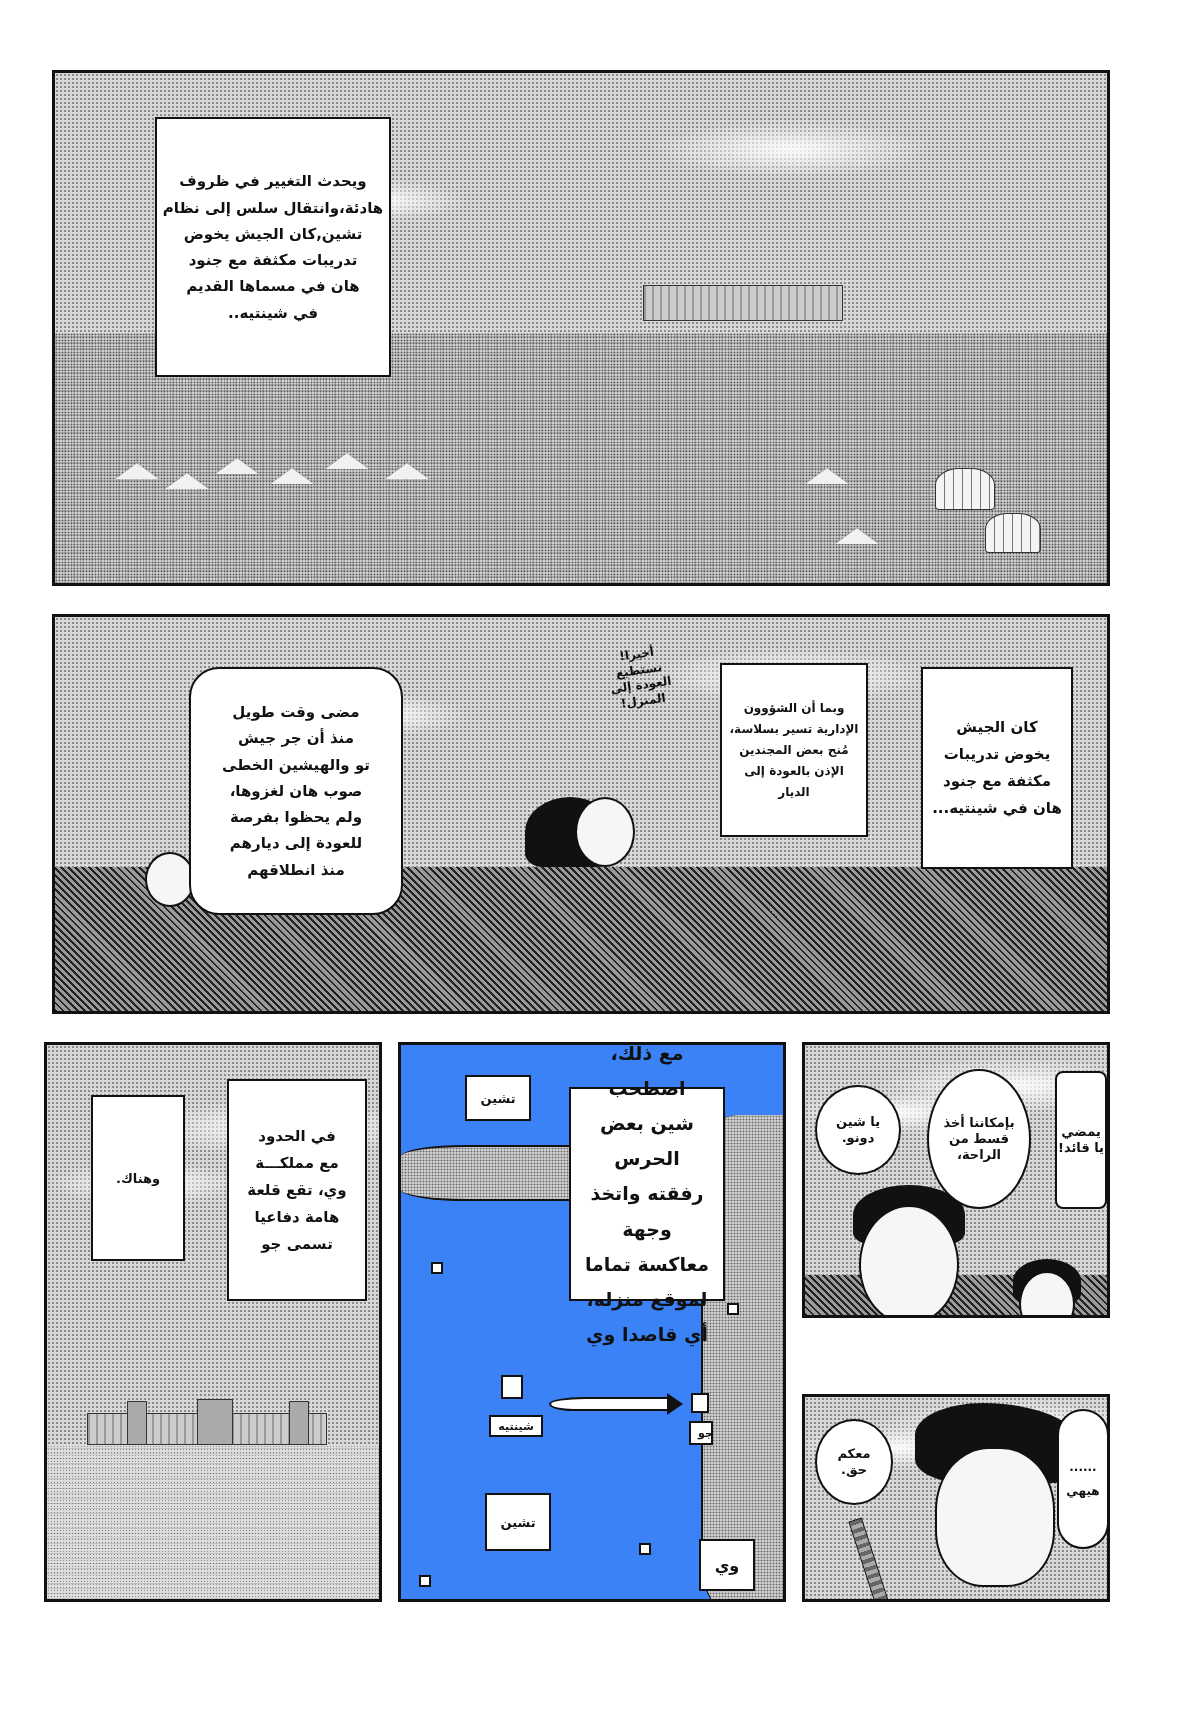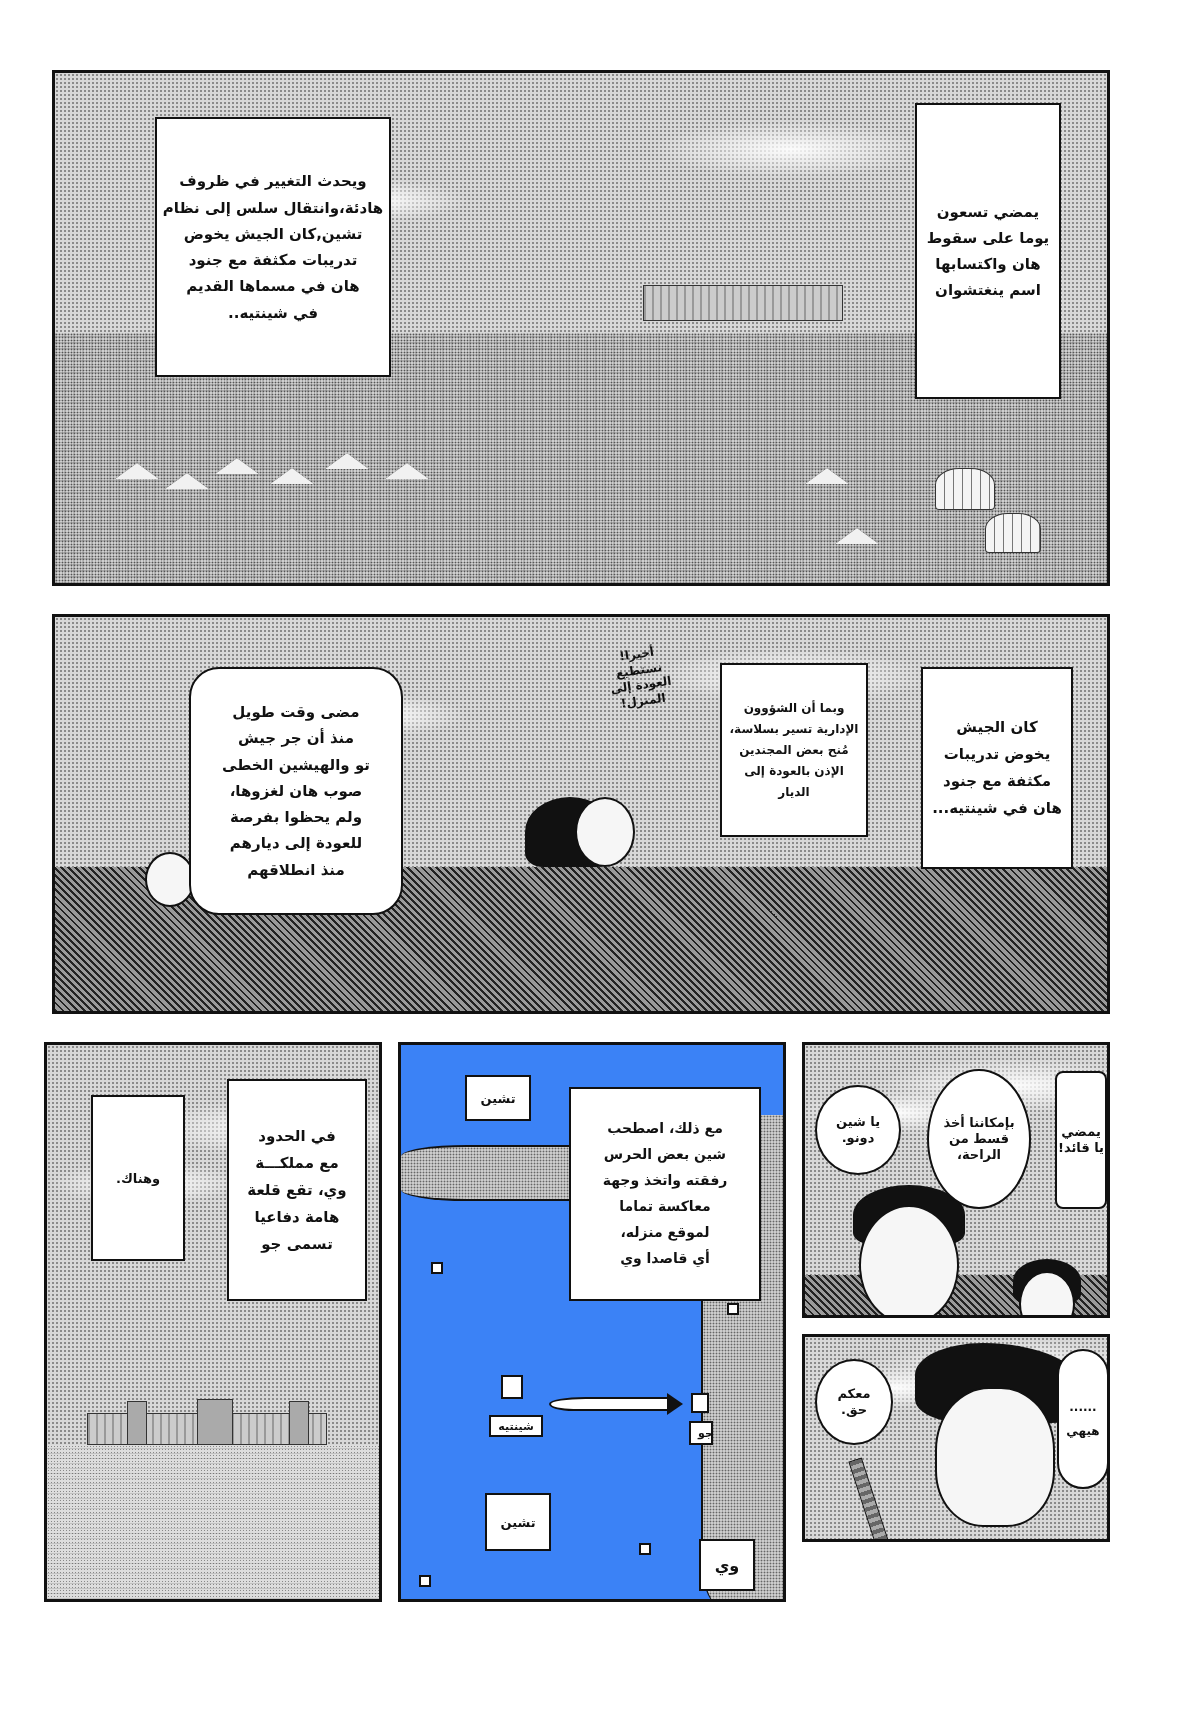--- a/index.html
+++ b/index.html
@@ -86,26 +86,20 @@
   <div class="yurt" style="left:930px; top:440px; width:56px; height:40px;"></div>
 
   <div class="caption" style="left:100px; top:44px; width:236px; height:260px; font-size:15px; line-height:1.75;">
     <span>ويحدث التغيير في ظروف
 هادئة،وانتقال سلس إلى نظام
 تشين,كان الجيش يخوض
 تدريبات مكثفة مع جنود
 هان في مسماها القديم
 في شينتيه..</span>
   </div>
-  <div class="caption" style="left:860px; top:30px; width:146px; height:296px; font-size:15px; line-height:1.75;">
-    <span>يمضي تسعون
-يوما على سقوط
-هان واكتسابها
-اسم ينغتشوان</span>
-  </div>
 </div>
 
 <div class="panel halftone-sky" style="left:52px; top:614px; width:1058px; height:400px;">
   <div class="crowd" style="top:250px;"></div>
 
   <div class="hair" style="left:470px; top:180px; width:90px; height:70px;"></div>
   <div class="face" style="left:520px; top:180px; width:60px; height:70px;"></div>
   <div class="face" style="left:90px; top:235px; width:50px; height:55px;"></div>
 
   <div style="position:absolute; left:540px; top:30px; width:90px; text-align:center; direction:rtl; font-weight:bold; font-size:12px; line-height:1.3; white-space:pre-line; transform:rotate(-8deg);">أخيرا!
@@ -159,21 +153,21 @@
 <div class="panel" style="left:398px; top:1042px; width:388px; height:560px;">
 
   <div class="map-sea" style="left:0; top:100px; width:220px; height:56px; border-top:2px solid #111; border-bottom:2px solid #111; border-radius:30% 0 0 30% / 20% 0 0 20%;"></div>
 
   <div class="map-sea" style="left:300px; top:70px; width:90px; height:490px; border-left:2px solid #111; border-radius:40% 0 0 20% / 10% 0 0 10%;"></div>
 
   <div class="map-label" style="left:64px; top:30px; width:66px; height:46px;">
     <span>تشين</span>
   </div>
 
-  <div class="caption" style="left:168px; top:42px; width:192px; height:214px; font-size:14px; line-height:1.85;">
+  <div class="caption" style="left:168px; top:42px; width:156px; height:214px; font-size:19px; line-height:1.85;">
     <span>مع ذلك، اصطحب
 شين بعض الحرس
 رفقته واتخذ وجهة
 معاكسة تماما
 لموقع منزله،
 أي قاصدا وي</span>
   </div>
 
   <div class="map-town" style="left:30px; top:217px;"></div>
   <div class="map-town" style="left:326px; top:258px;"></div>
@@ -210,21 +204,21 @@
 
   <div class="bubble" style="left:10px; top:40px; width:86px; height:90px;">يا شين
 دونو.</div>
   <div class="bubble" style="left:122px; top:24px; width:104px; height:140px;">بإمكاننا أخذ
 قسط من
 الراحة،</div>
   <div class="bubble spiky" style="left:250px; top:26px; width:52px; height:138px;">يمضي
 يا قائد!</div>
 </div>
 
-<div class="panel halftone-sky" style="left:802px; top:1334px; width:308px; height:208px;">
+<div class="panel halftone-sky" style="left:802px; top:1394px; width:308px; height:208px;">
   <div class="hair" style="left:110px; top:6px; width:170px; height:80px; border-radius:40% 60% 20% 30%;"></div>
   <div class="face" style="left:130px; top:50px; width:120px; height:140px; border-radius:45% 45% 40% 40%;"></div>
   <div style="position:absolute; left:60px; top:120px; width:14px; height:110px; background:repeating-linear-gradient(0deg,#666 0 4px,#aaa 4px 8px); transform:rotate(-18deg); border:1px solid #111;"></div>
 
   <div class="bubble" style="left:10px; top:22px; width:78px; height:86px;">معكم
 حق.</div>
   <div class="bubble" style="left:252px; top:12px; width:52px; height:140px; border-radius:30px; font-size:12px; line-height:1.0;">......
 
 هيهي</div>
 </div>

